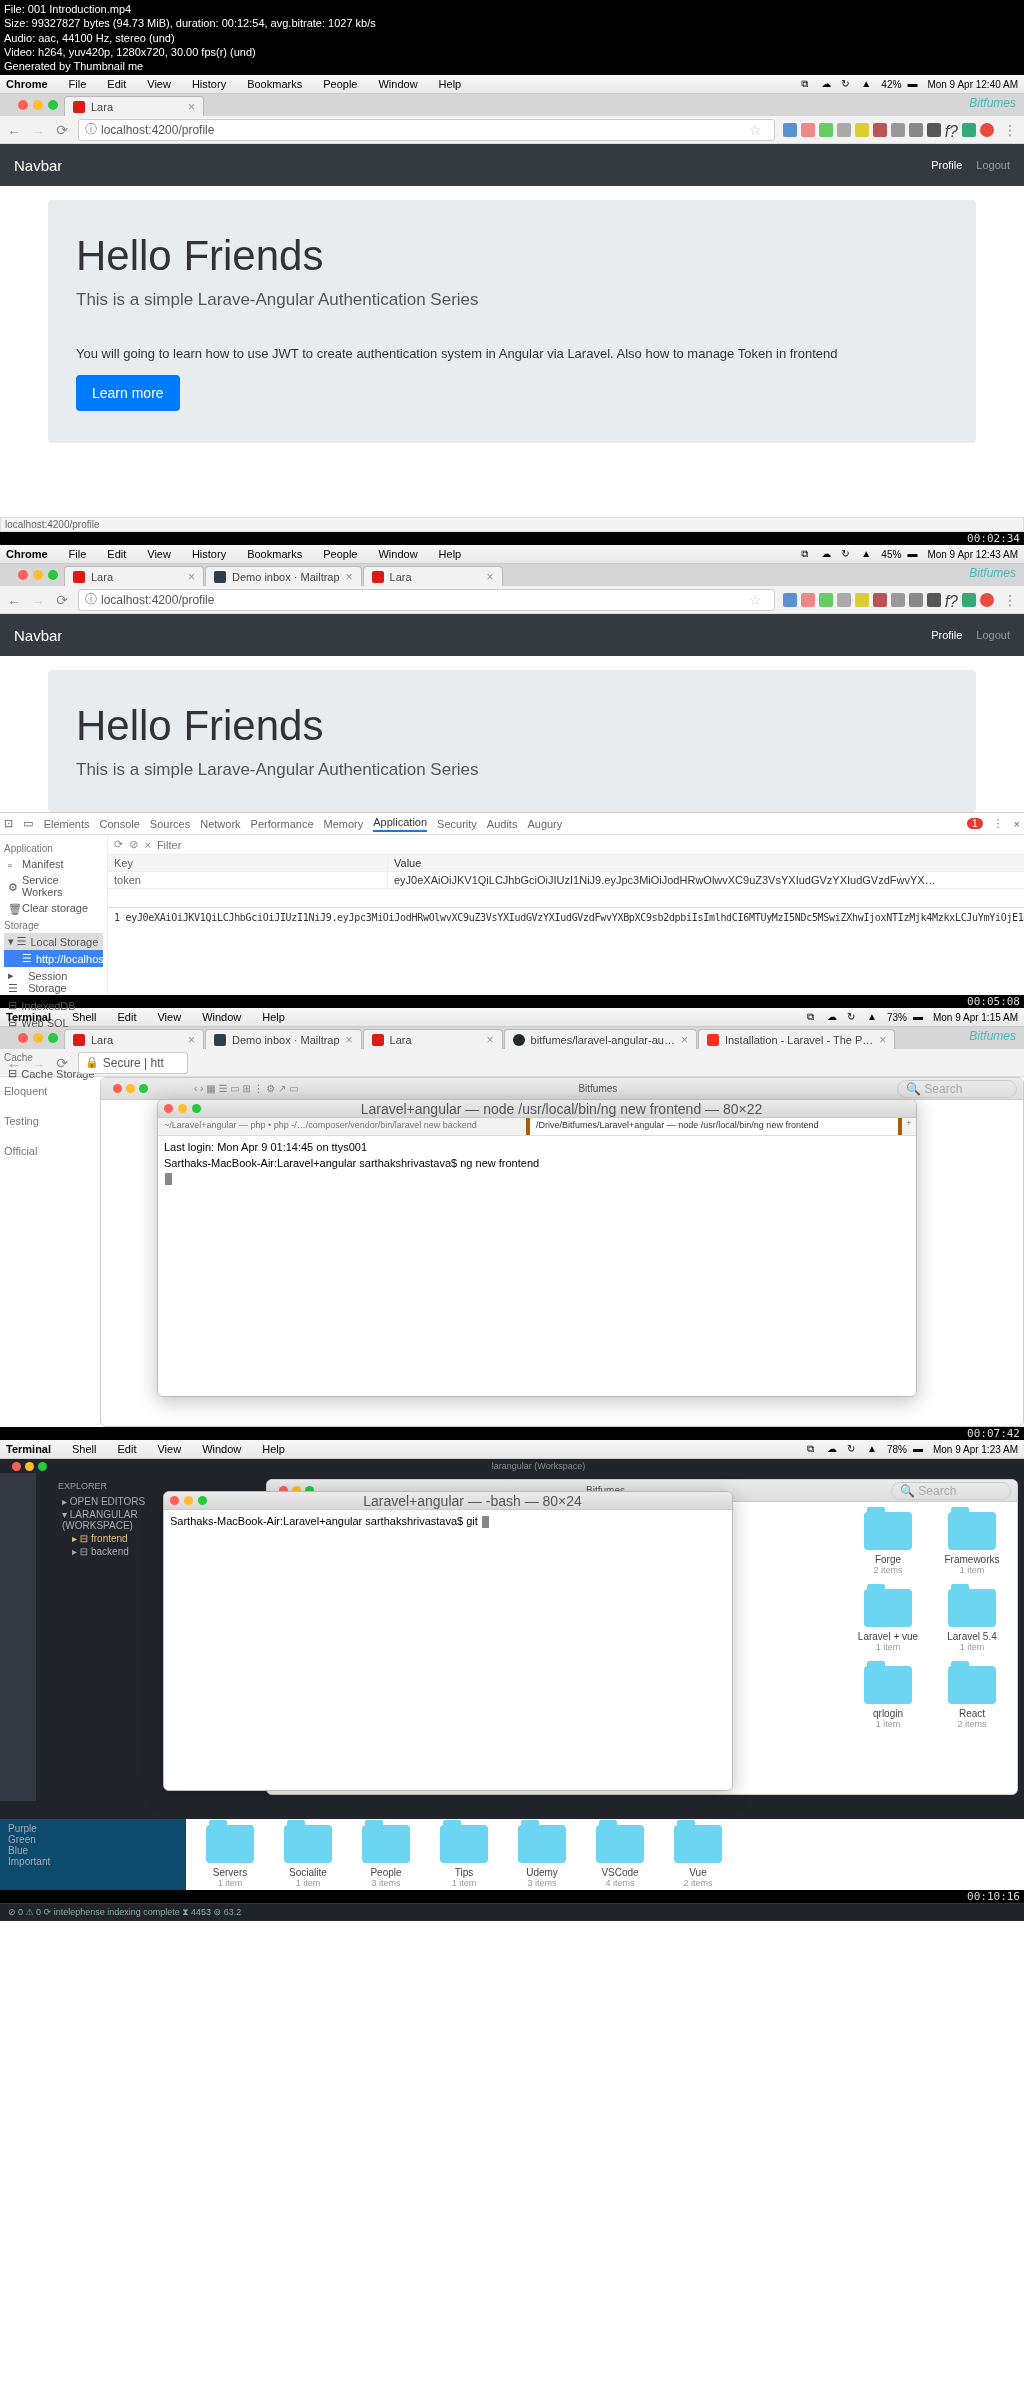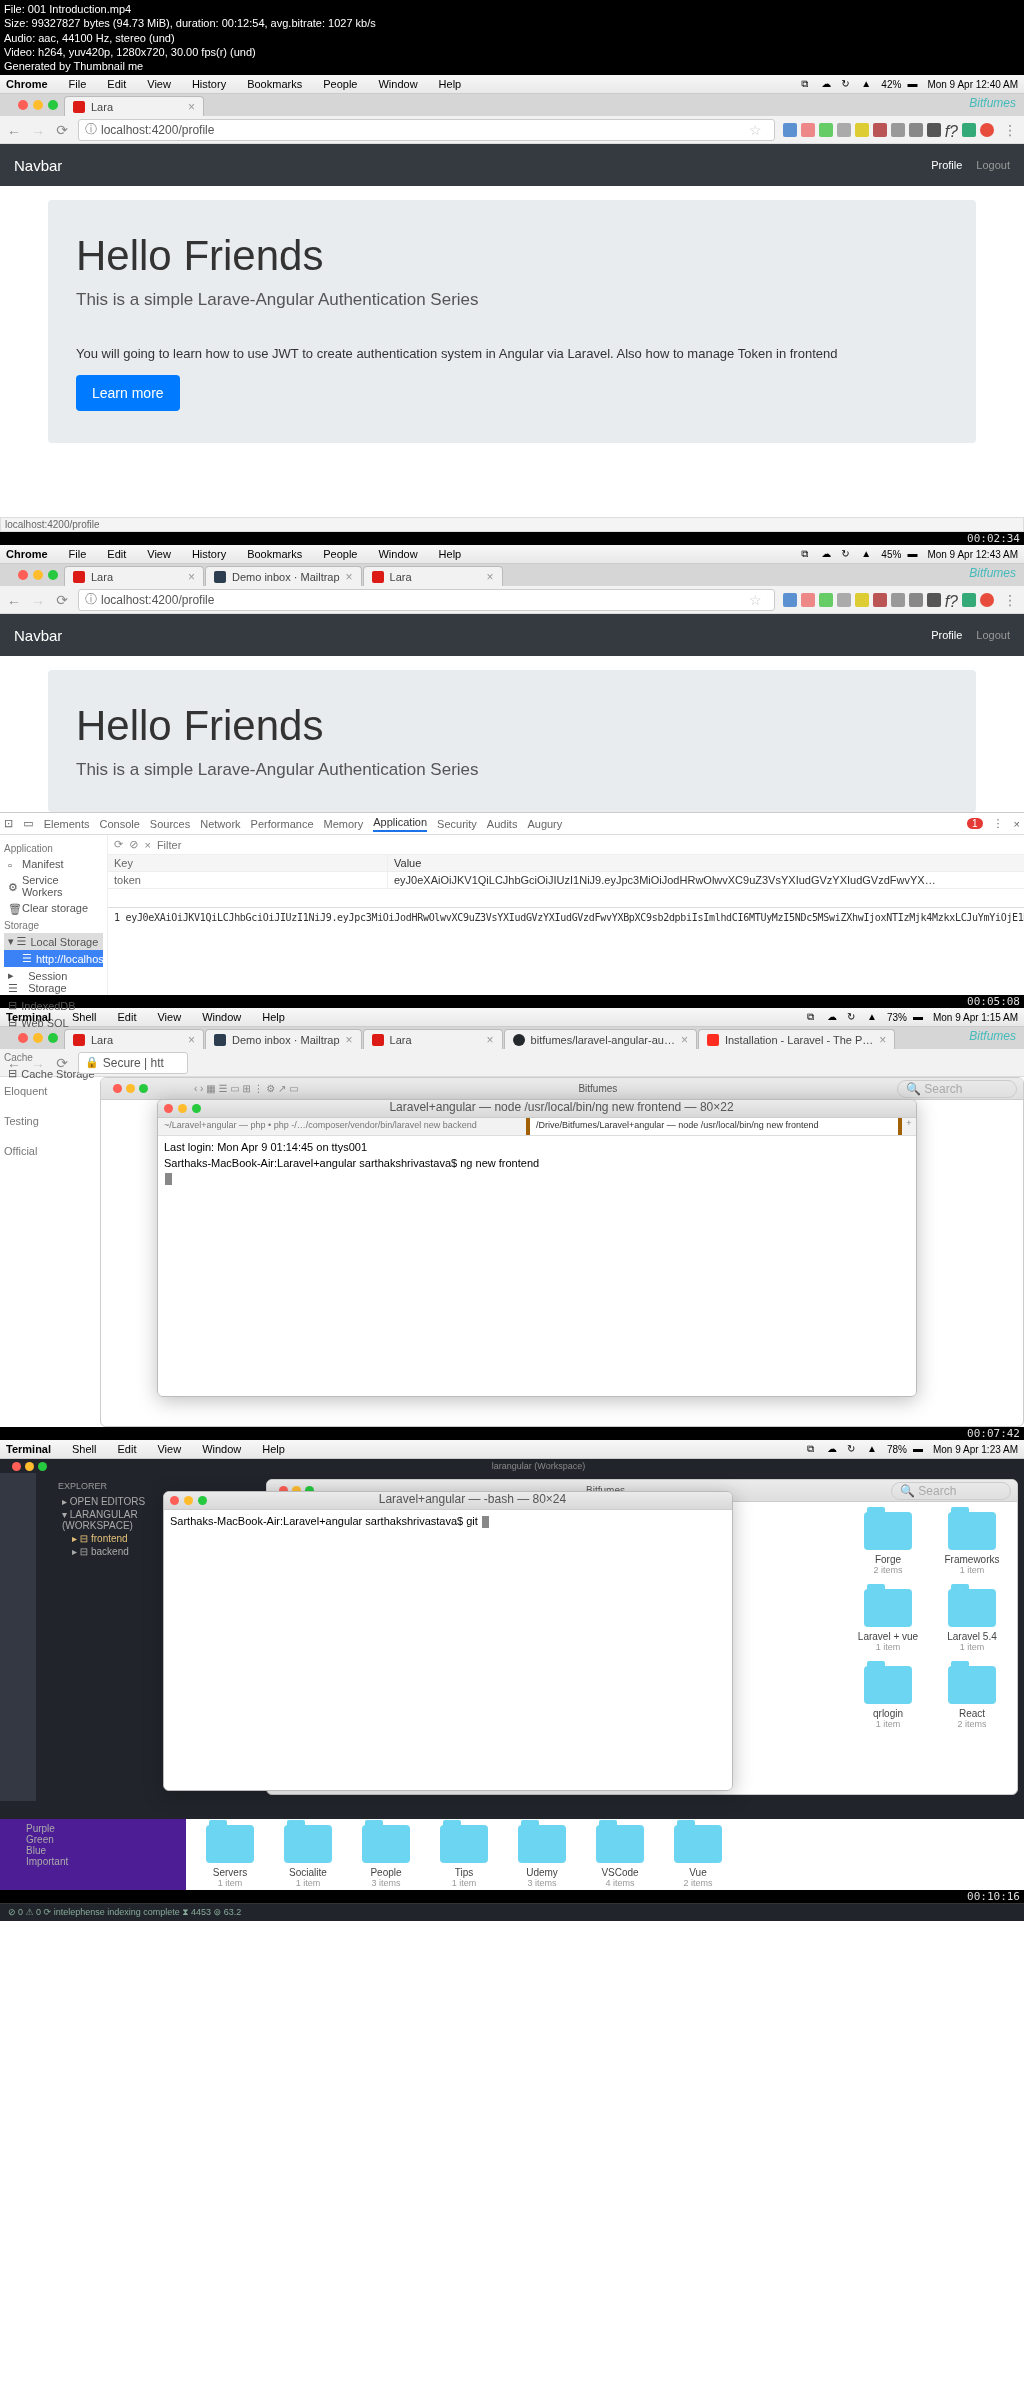--- a/index.html
+++ b/index.html
@@ -67,21 +67,21 @@
 .dt-main { flex: 1; overflow: hidden; }
 .dt-filter { height: 20px; border-bottom: 1px solid #eee; display: flex; align-items: center; gap: 6px; padding: 0 6px; color: #888; }
 .dt-filter input { border: none; font-size: 11px; outline: none; }
 .dt-kv { display: flex; border-bottom: 1px solid #eee; }
 .dt-kv .k { width: 280px; padding: 2px 6px; border-right: 1px solid #eee; color: #666; }
 .dt-kv .v { flex: 1; padding: 2px 6px; color: #333; overflow: hidden; white-space: nowrap; }
 .dt-token { padding: 4px 6px; font-size: 10px; color: #333; font-family: monospace; letter-spacing: -0.3px; overflow: hidden; white-space: nowrap; }
 
 
 .term-win { background: #fff; border: 1px solid #bbb; border-radius: 6px; margin: 0 2px; overflow: hidden; box-shadow: 0 4px 20px rgba(0,0,0,.25); }
-.term-titlebar { height: 18px; background: linear-gradient(#ebebeb,#d8d8d8); display: flex; align-items: flex-start; font-size: 12px; color: #555; border-bottom: 1px solid #ccc; }
+.term-titlebar { height: 18px; background: linear-gradient(#ebebeb,#d8d8d8); display: flex; align-items: flex-end; font-size: 14px; color: #555; border-bottom: 1px solid #ccc; }
 .term-titlebar .title { flex: 1; text-align: center; }
 .term-tabs { height: 18px; background: #f2f2f2; display: flex; border-bottom: 1px solid #ddd; font-size: 9px; }
 .term-tabs .tt { flex: 1; padding: 2px 6px; border-right: 4px solid #a16207; color: #777; overflow: hidden; white-space: nowrap; }
 .term-tabs .tt.active { background: #fff; color: #333; }
 .term-body { font-family: Menlo, monospace; font-size: 11px; padding: 4px 6px; color: #000; background: #fff; min-height: 260px; line-height: 1.4; }
 .cursor { display:inline-block; width:7px; height:12px; background:#888; vertical-align:text-bottom; margin-left:1px; }
 
 
 .finder-bg { background: #fff; position: relative; }
 .finder-top { height: 22px; background: linear-gradient(#ebebeb,#dedede); border-bottom: 1px solid #ccc; display: flex; align-items: center; padding: 0 6px; font-size: 10px; color: #555; }
@@ -571,21 +571,21 @@
         </div>
         <div class="term-body" style="min-height:280px;">
           <span>Sarthaks-MacBook-Air:Laravel+angular sarthakshrivastava$ git </span><span class="cursor"></span>
         </div>
       </div>
     </div>
   </div>
 </div>
 
 <div style="display:flex;background:#21252b;">
-  <div style="width:186px;background:#4c1d95;padding:4px 26px;">
+  <div style="width:186px;background:#0c4a6e;padding:4px 8px;">
     <div class="tree-item" style="color:#aaa;font-size:10px;"><span class="dot purple"></span><span>Purple</span></div>
     <div class="tree-item" style="color:#aaa;font-size:10px;"><span class="dot green"></span><span>Green</span></div>
     <div class="tree-item" style="color:#aaa;font-size:10px;"><span class="dot blue"></span><span>Blue</span></div>
     <div class="tree-item" style="color:#aaa;font-size:10px;"><span class="dot red"></span><span>Important</span></div>
   </div>
   <div style="flex:1;background:#fff;padding:6px 0 2px 10px;">
     <div class="finder-grid wide" style="padding:0;">
       <div class="folder-item">
           <div class="folder-icon"></div>
           <div>Servers</div>

